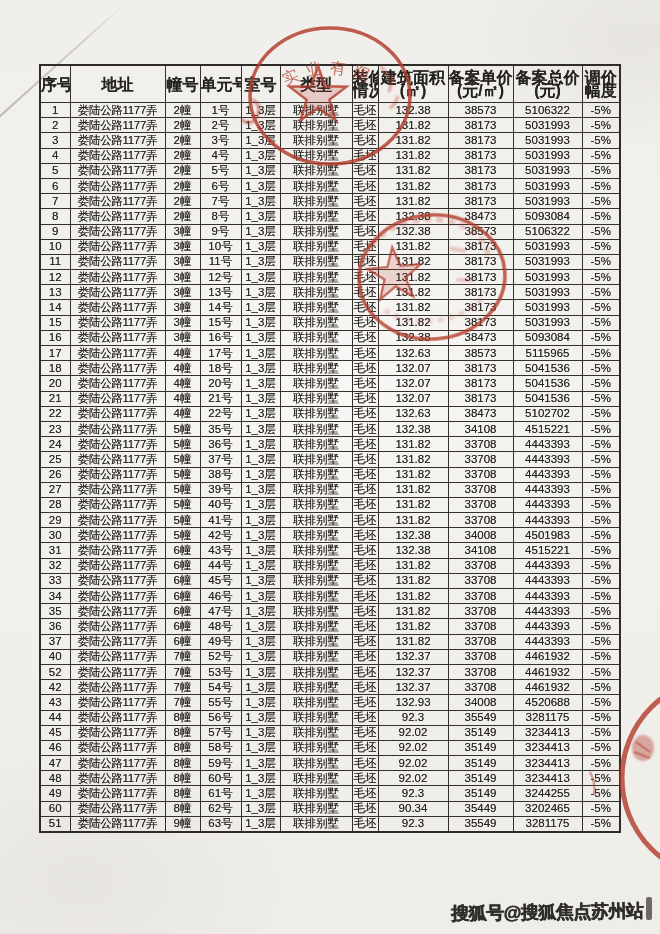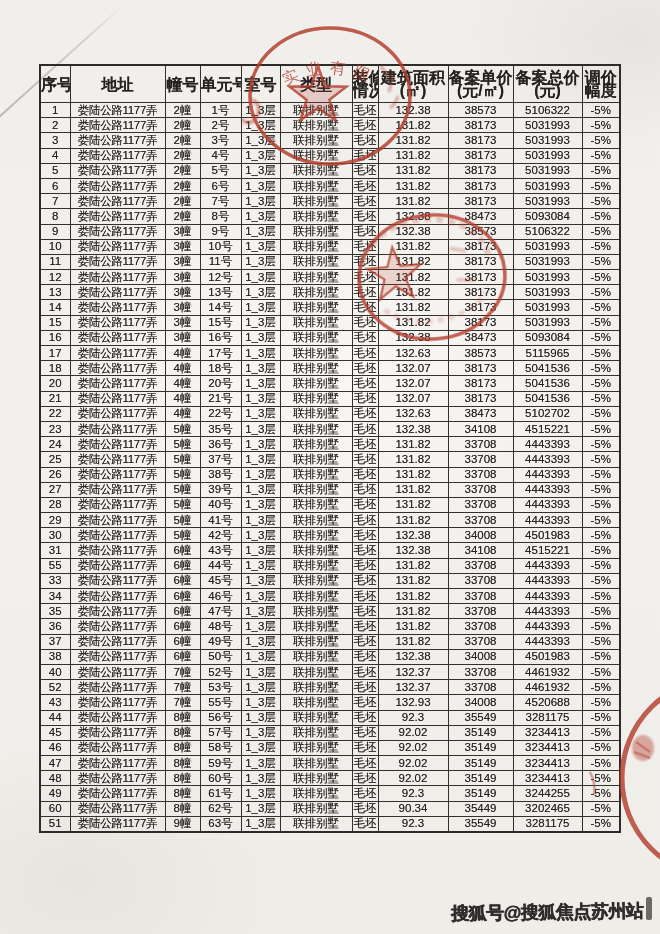--- a/index.html
+++ b/index.html
@@ -492,21 +492,21 @@
         <td>43号</td>
         <td>1_3层</td>
         <td>联排别墅</td>
         <td>毛坯</td>
         <td>132.38</td>
         <td>34108</td>
         <td>4515221</td>
         <td>-5%</td>
       </tr>
       <tr>
-        <td>55</td>
+        <td>32</td>
         <td>娄陆公路1177弄</td>
         <td>6幢</td>
         <td>44号</td>
         <td>1_3层</td>
         <td>联排别墅</td>
         <td>毛坯</td>
         <td>131.82</td>
         <td>33708</td>
         <td>4443393</td>
         <td>-5%</td>
@@ -570,50 +570,50 @@
         <td>49号</td>
         <td>1_3层</td>
         <td>联排别墅</td>
         <td>毛坯</td>
         <td>131.82</td>
         <td>33708</td>
         <td>4443393</td>
         <td>-5%</td>
       </tr>
       <tr>
-        <td>38</td>
-        <td>娄陆公路1177弄</td>
-        <td>6幢</td>
-        <td>50号</td>
-        <td>1_3层</td>
-        <td>联排别墅</td>
-        <td>毛坯</td>
-        <td>132.38</td>
-        <td>34008</td>
-        <td>4501983</td>
-        <td>-5%</td>
-      </tr>
-      <tr>
         <td>40</td>
         <td>娄陆公路1177弄</td>
         <td>7幢</td>
         <td>52号</td>
         <td>1_3层</td>
         <td>联排别墅</td>
         <td>毛坯</td>
         <td>132.37</td>
         <td>33708</td>
         <td>4461932</td>
         <td>-5%</td>
       </tr>
       <tr>
         <td>52</td>
         <td>娄陆公路1177弄</td>
         <td>7幢</td>
         <td>53号</td>
+        <td>1_3层</td>
+        <td>联排别墅</td>
+        <td>毛坯</td>
+        <td>132.37</td>
+        <td>33708</td>
+        <td>4461932</td>
+        <td>-5%</td>
+      </tr>
+      <tr>
+        <td>42</td>
+        <td>娄陆公路1177弄</td>
+        <td>7幢</td>
+        <td>54号</td>
         <td>1_3层</td>
         <td>联排别墅</td>
         <td>毛坯</td>
         <td>132.37</td>
         <td>33708</td>
         <td>4461932</td>
         <td>-5%</td>
       </tr>
       <tr>
         <td>43</td>

